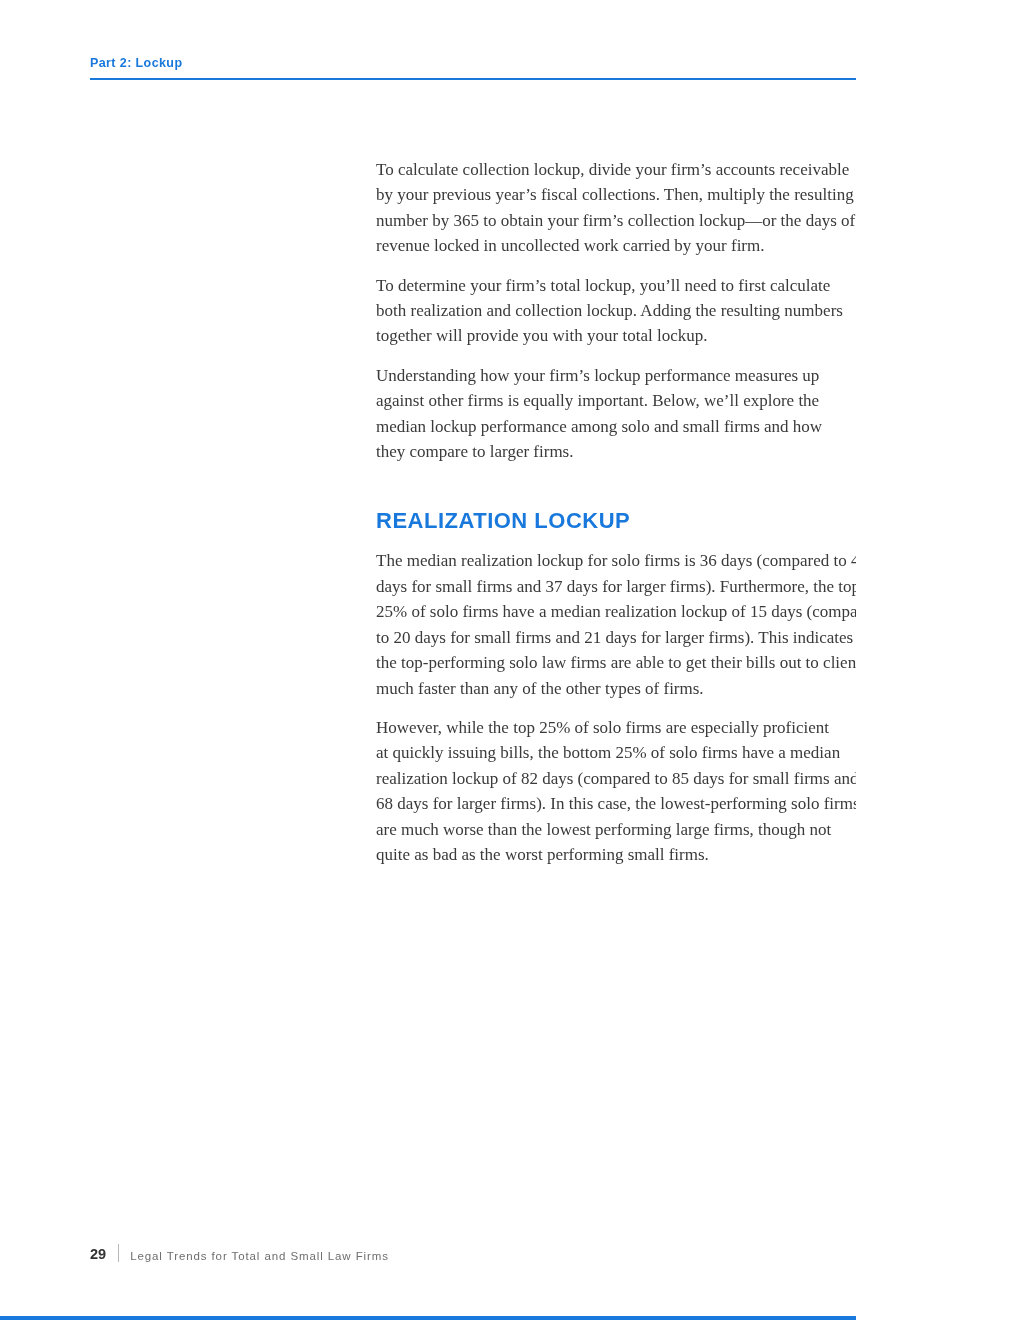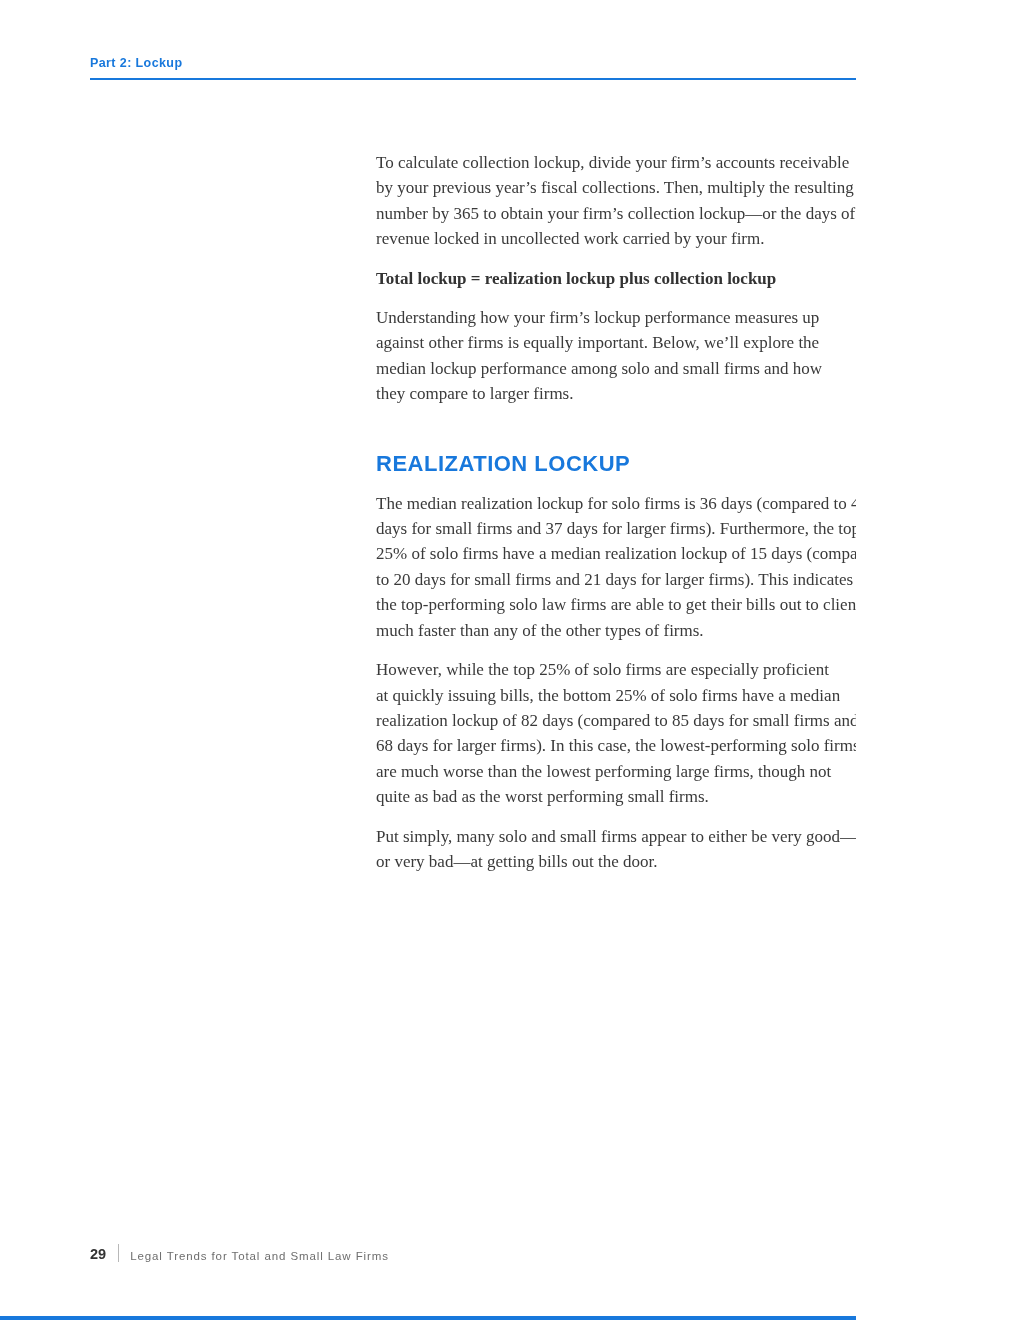--- a/index.html
+++ b/index.html
@@ -35,21 +35,21 @@
     border: none;
     border-top: 2px solid #1878DC;
     margin: 0;
     width: 840px;
   }
 
   
   .body-col {
     position: absolute;
     left: 376px;
-    top: 150px;
+    top: 157px;
     width: 620px;
   }
   .para {
     margin: 0 0 14px 0;
     font-size: 17px;
     line-height: 25.4px;
     color: #3A3A3A;
     white-space: pre-line;
   }
   .para.bold {
@@ -113,22 +113,24 @@
     <hr class="header-rule">
   </div>
 
   <div class="body-col">
     <p class="para">To calculate collection lockup, divide your firm’s accounts receivable
 by your previous year’s fiscal collections. Then, multiply the resulting
 number by 365 to obtain your firm’s collection lockup—or the days of
 revenue locked in uncollected work carried by your firm.</p>
 
 
+    <p class="para">To determine your firm’s total lockup, you’ll need to first calculate
+both realization and collection lockup. Adding the resulting numbers
+together will provide you with your total lockup.</p>
 
-    <p class="para bold">Total lockup = realization lockup plus collection lockup</p>
 
     <p class="para">Understanding how your firm’s lockup performance measures up
 against other firms is equally important. Below, we’ll explore the
 median lockup performance among solo and small firms and how
 they compare to larger firms.</p>
 
     <h2 class="section-heading">REALIZATION LOCKUP</h2>
 
 
     <p class="para">The median realization lockup for solo firms is 36 days (compared to 40
@@ -138,22 +140,20 @@
 the top-performing solo law firms are able to get their bills out to clients
 much faster than any of the other types of firms.</p>
 
     <p class="para">However, while the top 25% of solo firms are especially proficient
 at quickly issuing bills, the bottom 25% of solo firms have a median
 realization lockup of 82 days (compared to 85 days for small firms and
 68 days for larger firms). In this case, the lowest-performing solo firms
 are much worse than the lowest performing large firms, though not
 quite as bad as the worst performing small firms.</p>
 
-    <p class="para">Put simply, many solo and small firms appear to either be very good—
-or very bad—at getting bills out the door.</p>
   </div>
 
   <div class="footer">
     <span class="page-num">29</span>
     <span class="footer-sep"></span>
     <span class="report-title">Legal Trends for Total and Small Law Firms</span>
   </div>
 
   <div class="bottom-bar"></div>
 

